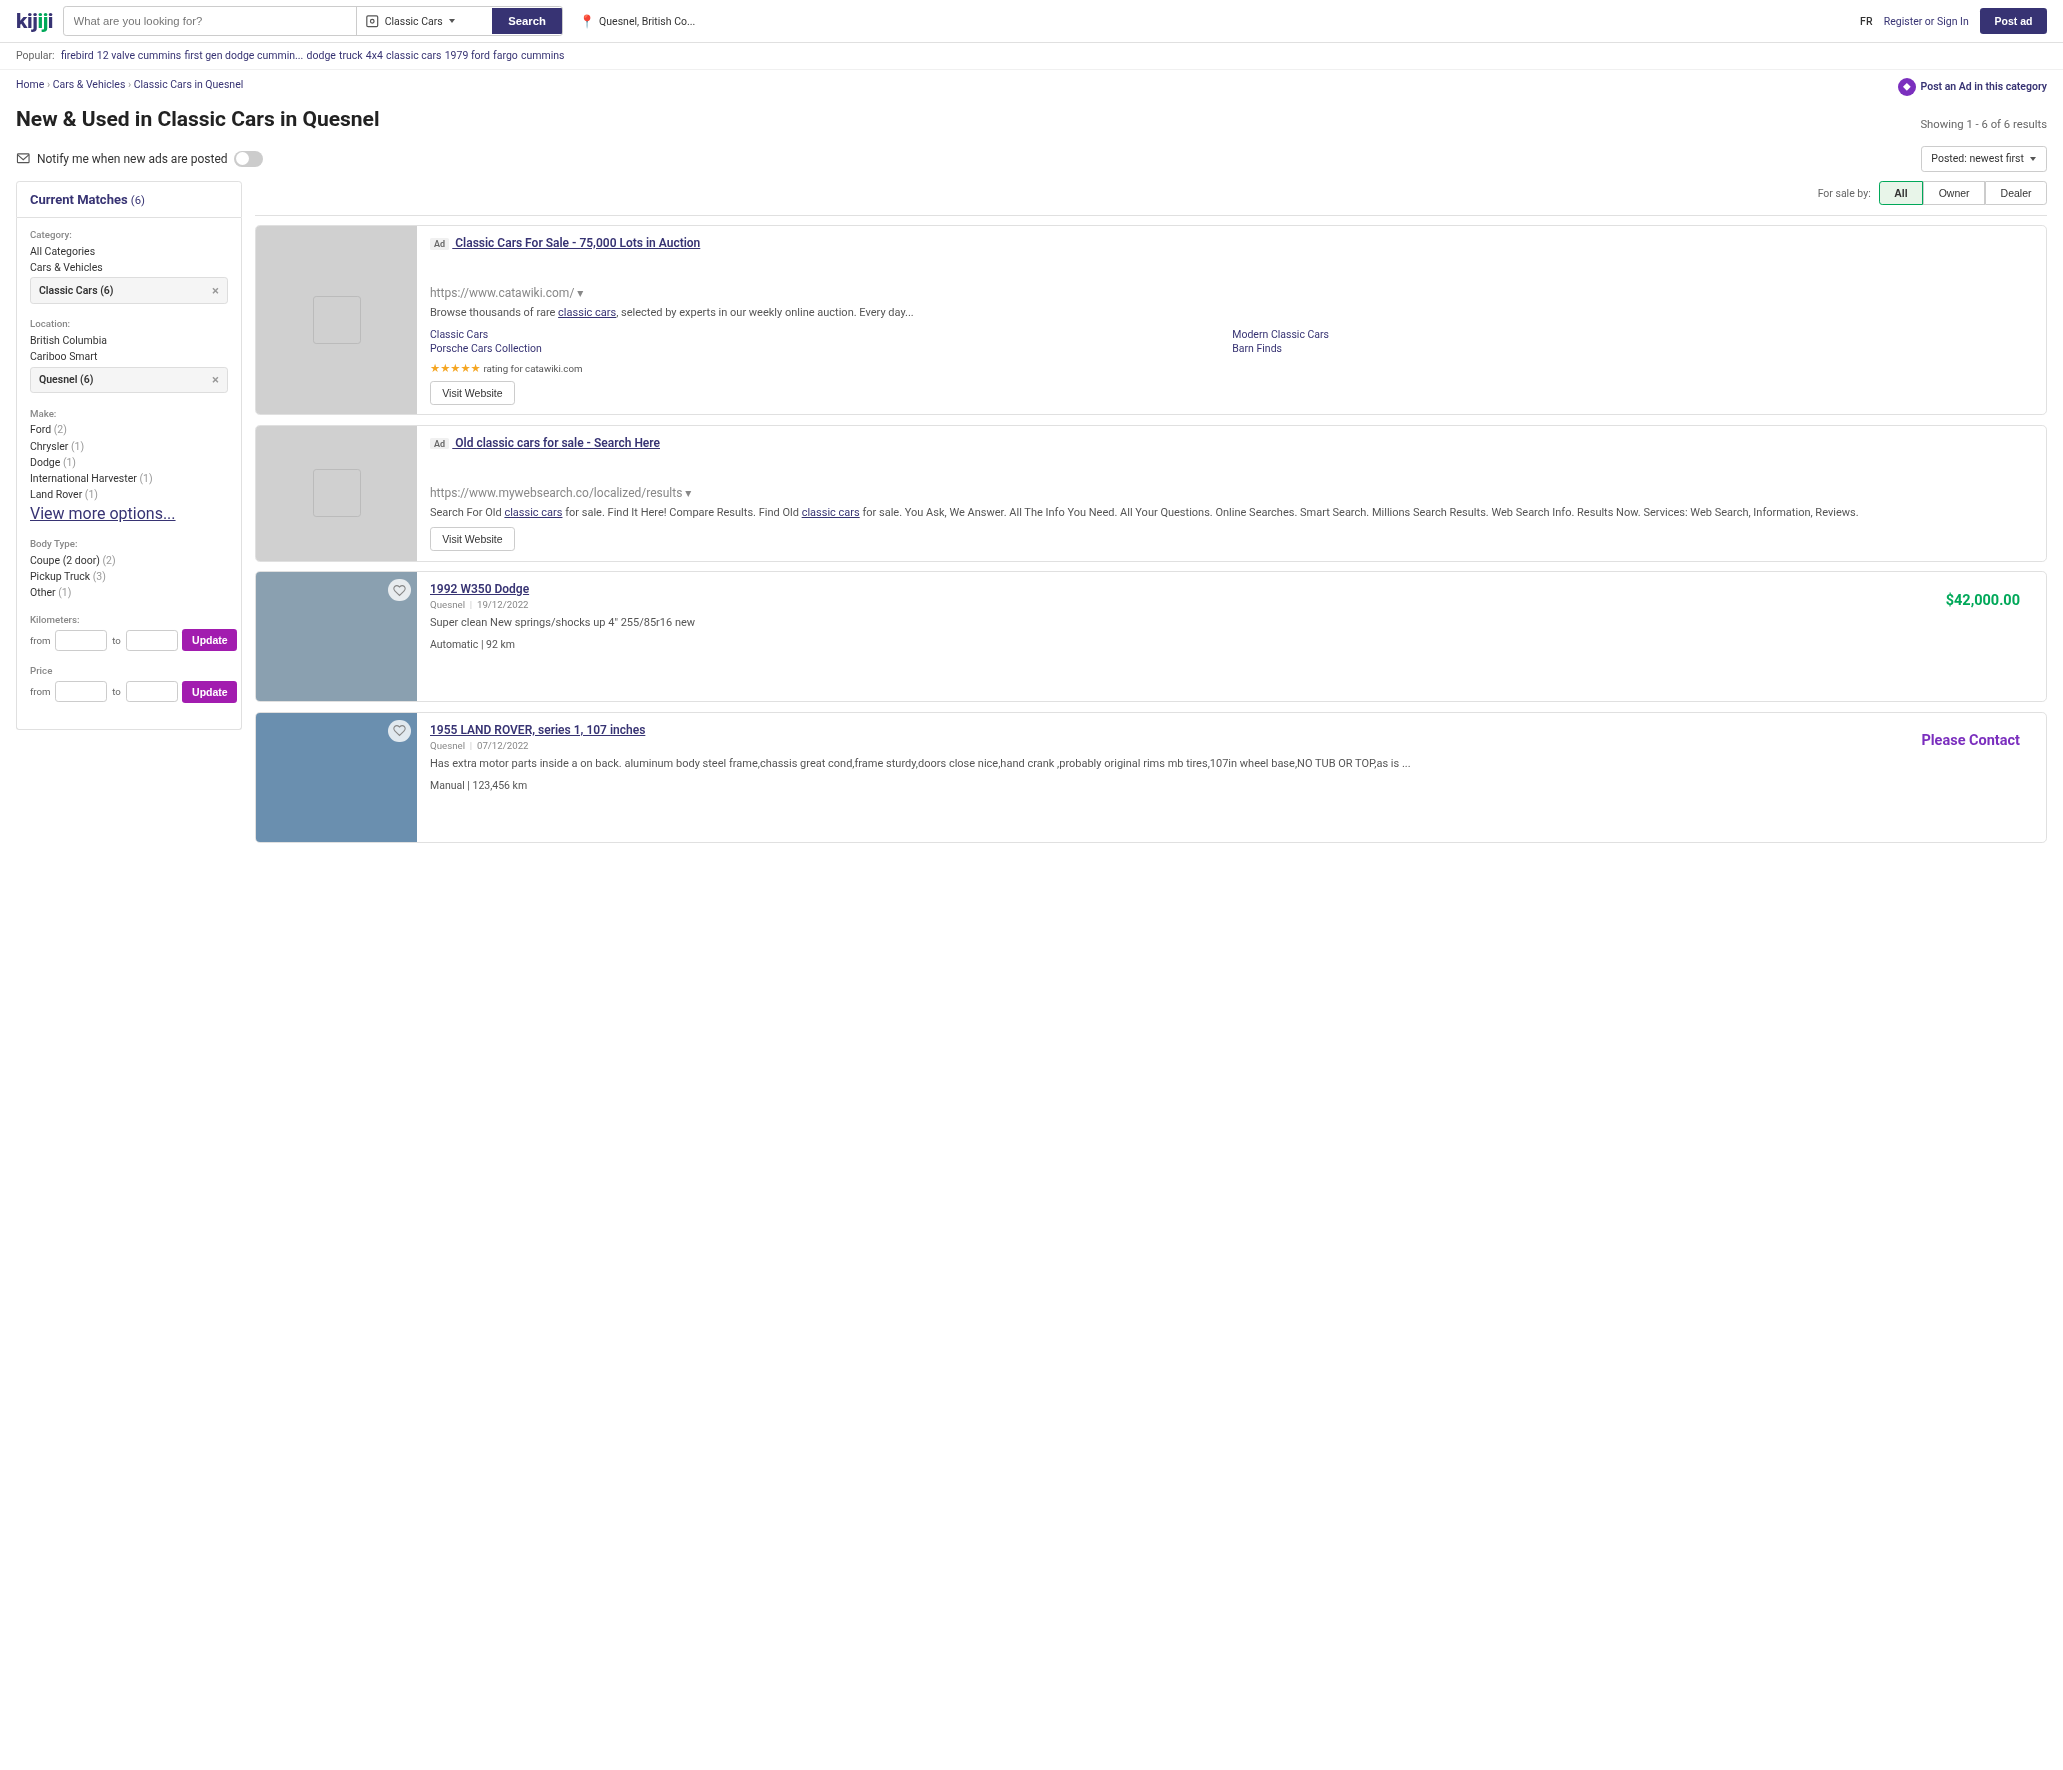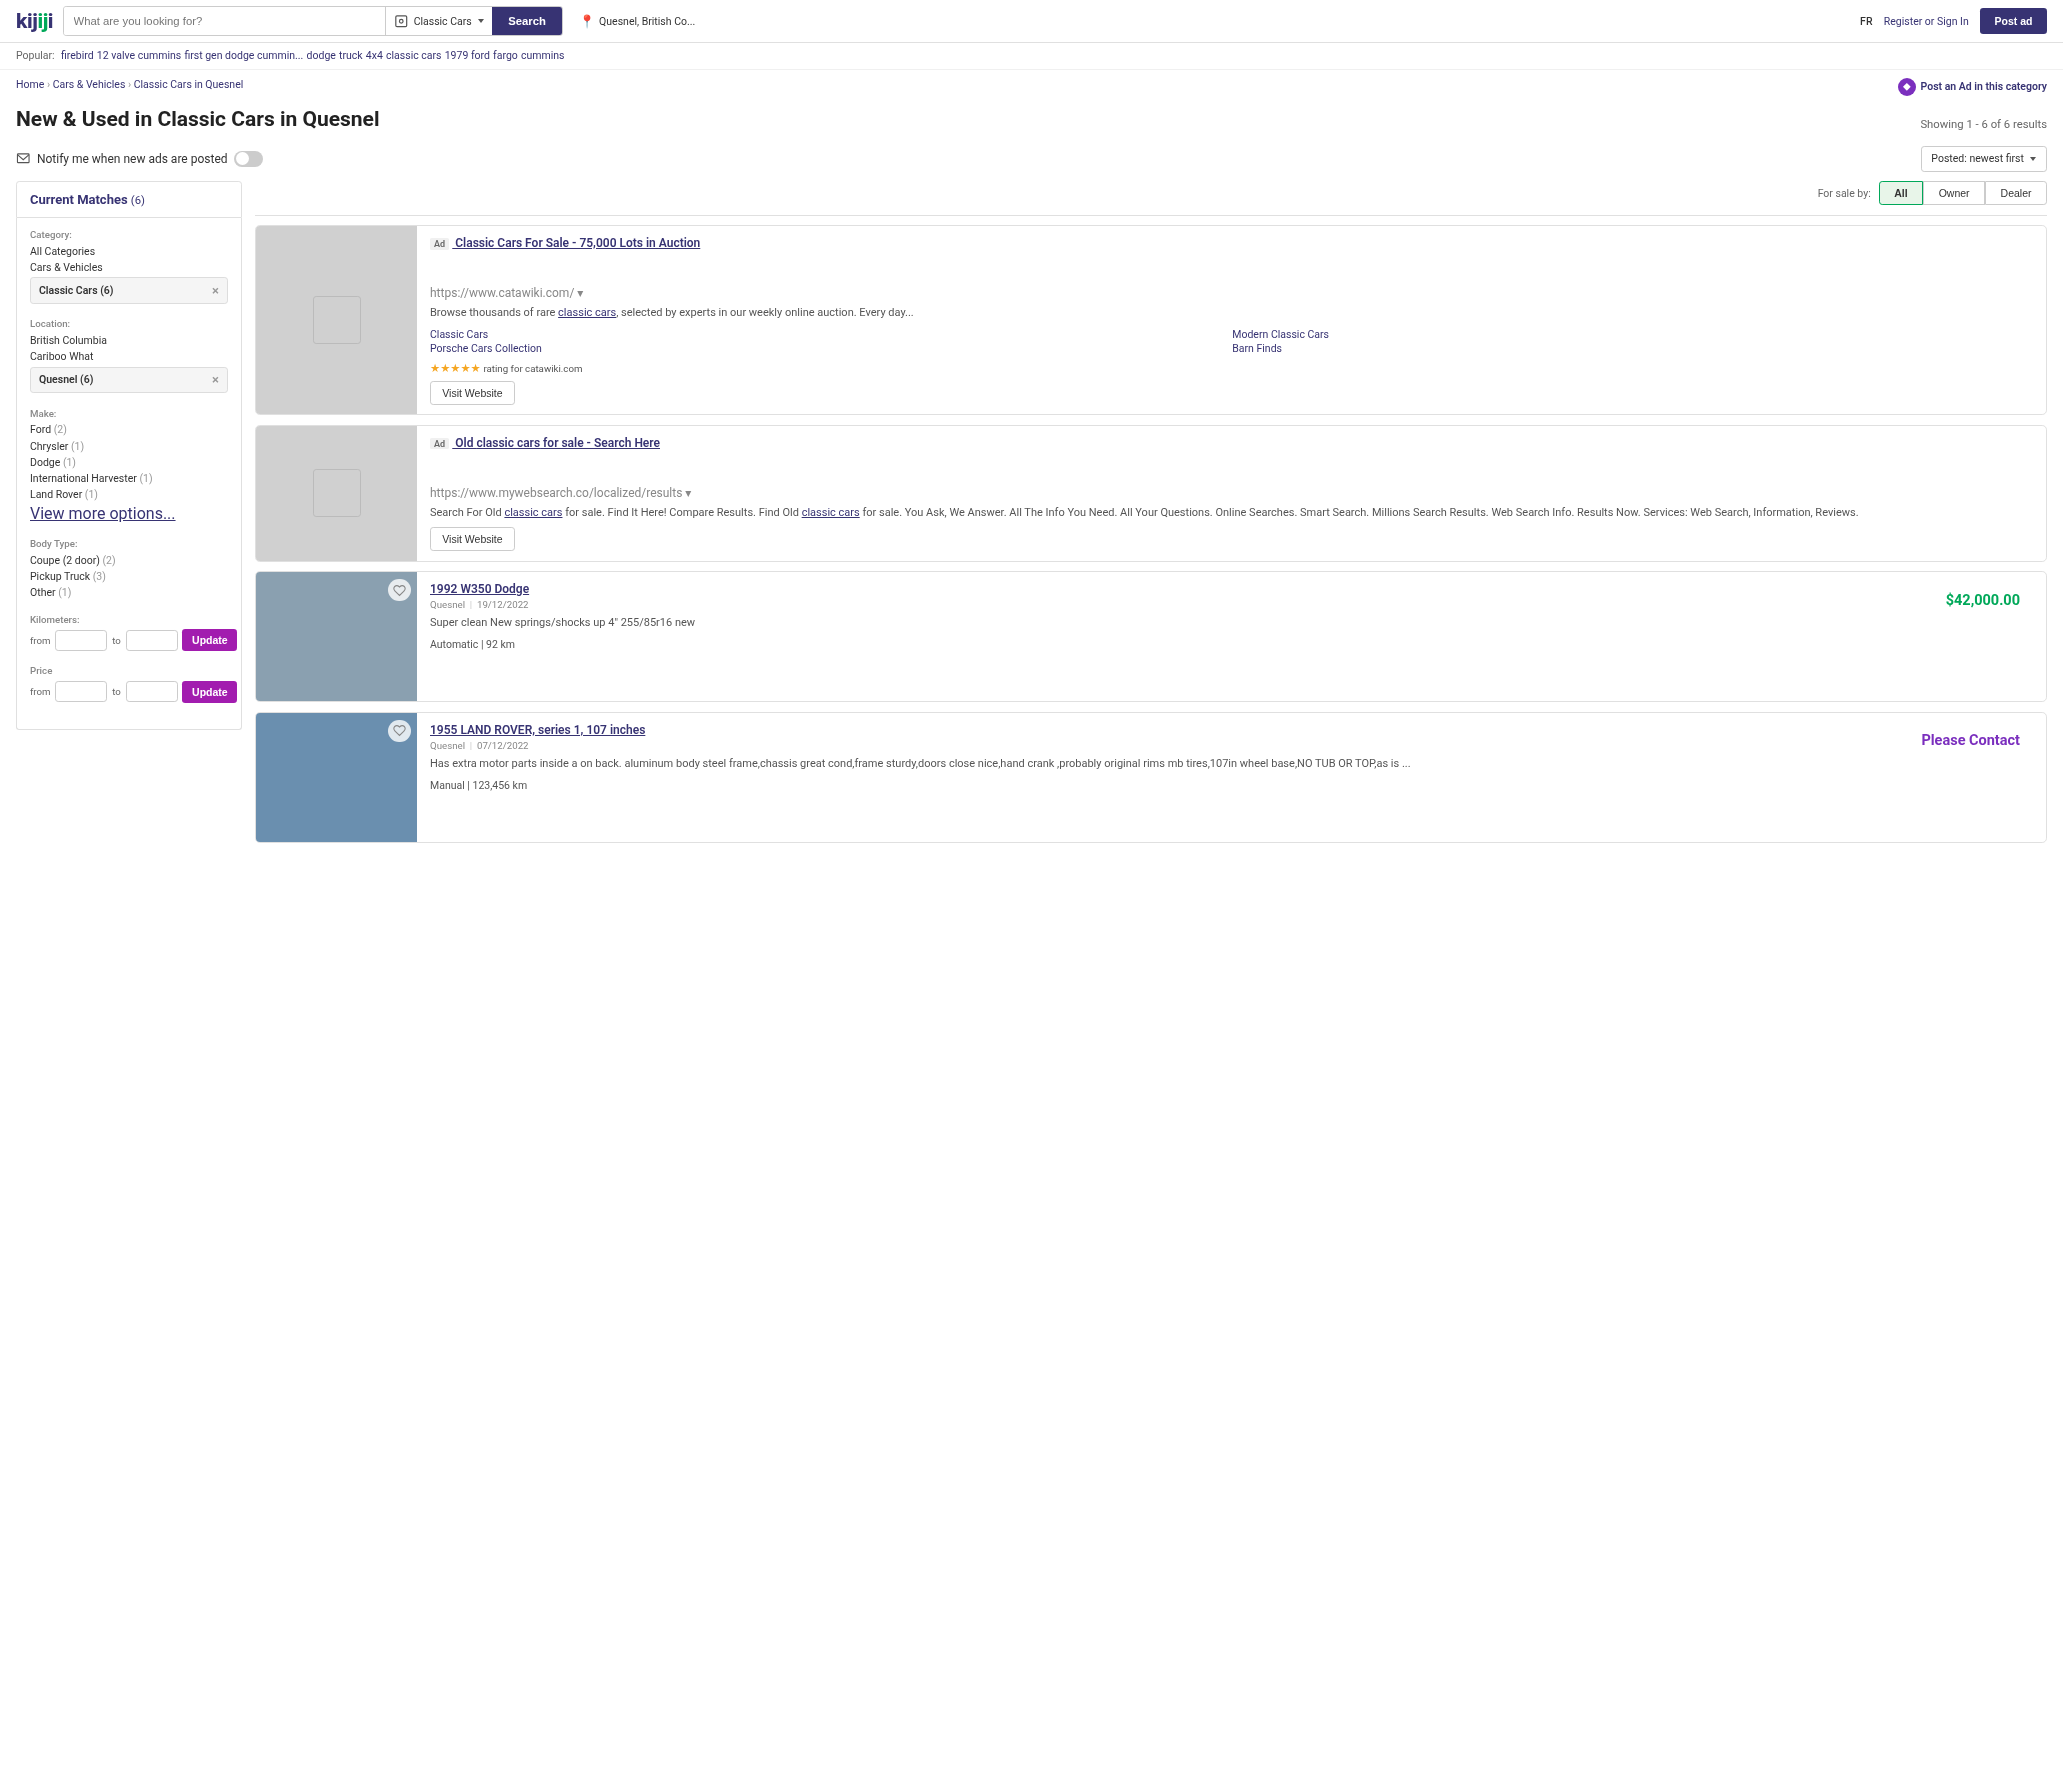--- a/index.html
+++ b/index.html
@@ -1,20 +1,20 @@
 <!DOCTYPE html>
 <html style="font-size:13px"><head>
   <meta charset="utf-8">
   <style>
     * { box-sizing: border-box; margin: 0; padding: 0; }
     body { font-family: -apple-system, BlinkMacSystemFont, 'Segoe UI', Roboto, sans-serif; font-size: 11.3px; color: #333; background: #fff; }
 
     
     .header { display: flex; align-items: center; padding: 6.4px 16px; border-bottom: 0.8px solid #e0e0e0; gap: 9.7px; }
-    .search-bar { display: flex; border: 0.8px solid #ccc; border-radius: 3.2px; overflow: hidden; flex: 1; max-width: 500px; }
+    .search-bar { display: flex; align-items: center; border: 0.8px solid #ccc; border-radius: 3.2px; overflow: hidden; flex: 1; max-width: 500px; gap: 29px; }
     .search-bar input { border: none; padding: 6.4px 9.7px; font-size: 11.3px; outline: none; flex: 1; min-width: 97px; }
     .search-bar .category-select { display: flex; align-items: center; gap: 4.8px; padding: 6.4px 8px; border-left: 0.8px solid #ccc; cursor: pointer; white-space: nowrap; color: #333; font-size: 10.5px; }
     .search-bar .category-select svg { width: 14.5px; height: 14.5px; }
     .search-button { background: #373373; color: #fff; border: none; padding: 7.3px 16px; font-size: 11.3px; font-weight: 600; cursor: pointer; }
     .location-area { display: flex; align-items: center; gap: 4px; color: #333; font-size: 10.5px; padding: 0 6.4px; cursor: pointer; }
     .header-right { display: flex; align-items: center; gap: 11.3px; margin-left: auto; }
     .lang-btn { font-size: 10.5px; color: #333; cursor: pointer; font-weight: 500; }
     .register-link { color: #373373; font-size: 10.5px; cursor: pointer; }
     .post-ad-btn { background: #373373; color: #fff; border: none; padding: 7.3px 14.5px; font-size: 10.5px; font-weight: 600; border-radius: 3.2px; cursor: pointer; }
 
@@ -203,21 +203,21 @@
         <div class="filter-item">Cars &amp; Vehicles</div>
         <div class="filter-tag">
           <span>Classic Cars (6)</span>
           <span class="filter-tag-x">×</span>
         </div>
       </div>
 
       <div class="filter-section">
         <div class="filter-label">Location:</div>
         <div class="filter-item">British Columbia</div>
-        <div class="filter-item">Cariboo What</div>
+        <div class="filter-item">Cariboo Smart</div>
         <div class="filter-tag">
           <span>Quesnel (6)</span>
           <span class="filter-tag-x">×</span>
         </div>
       </div>
 
       <div class="filter-section">
         <div class="filter-label">Make:</div>
         <div class="filter-item">Ford <span style="color:#999">(2)</span></div>
         <div class="filter-item">Chrysler <span style="color:#999">(1)</span></div>

